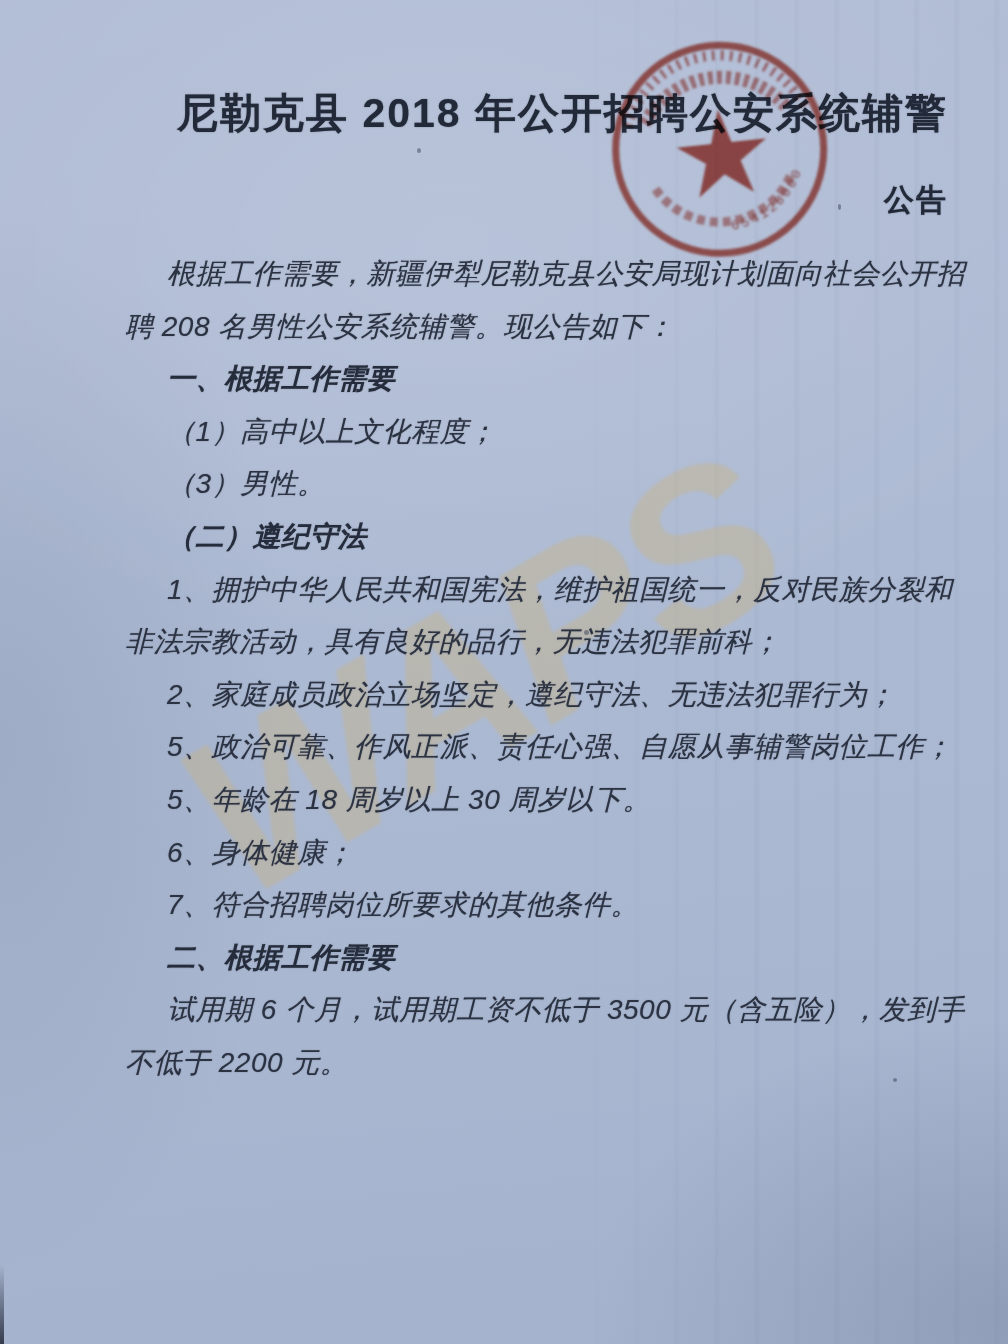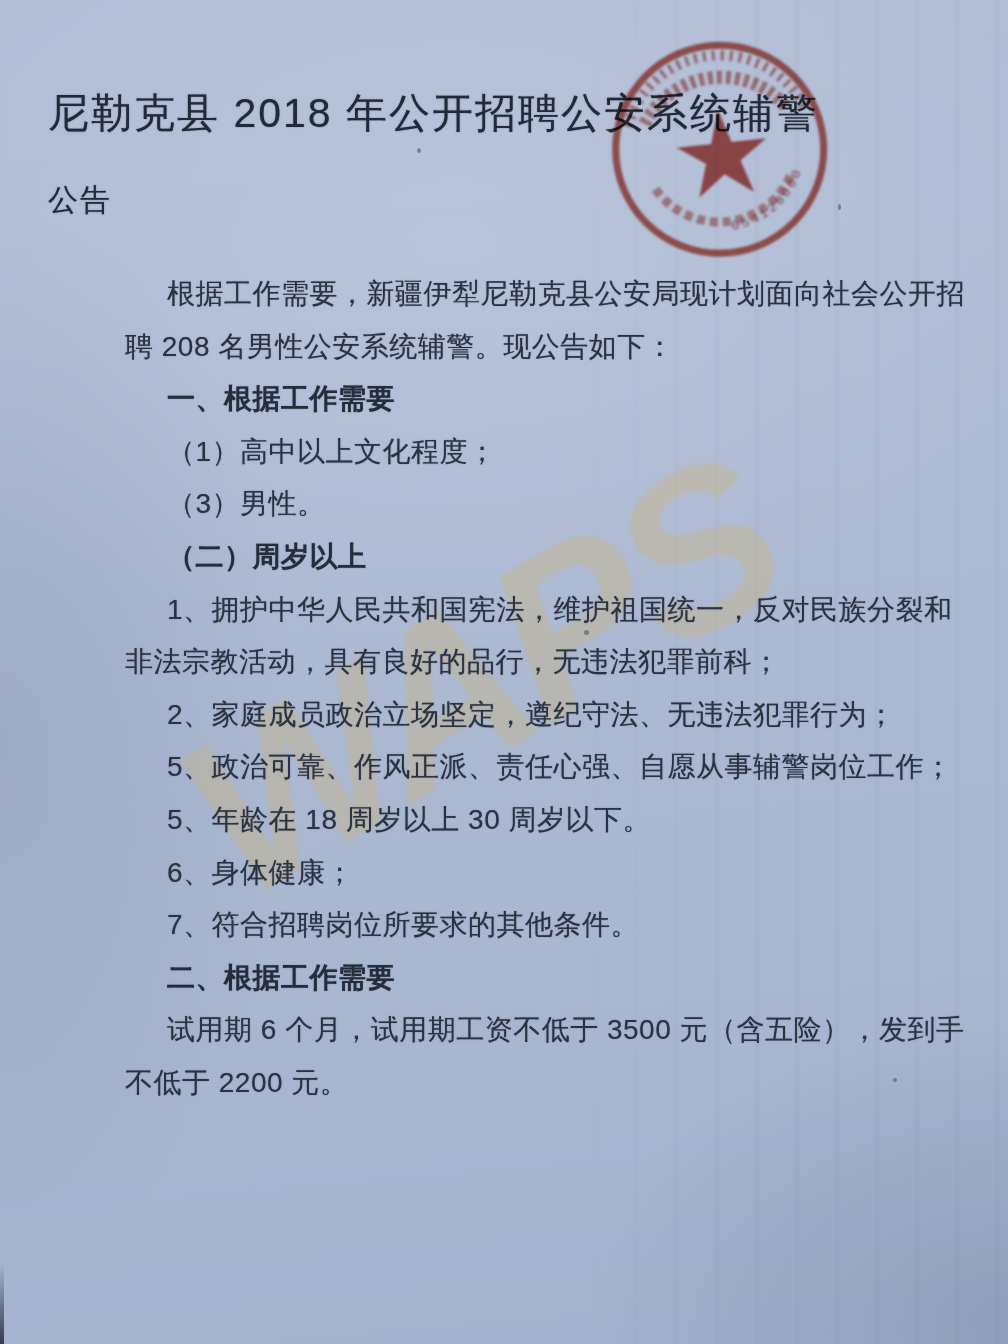--- a/index.html
+++ b/index.html
@@ -34,28 +34,28 @@
     position:absolute;left:96px;top:520px;width:770px;height:310px;
     display:flex;align-items:center;justify-content:center;
     transform:rotate(-30deg);
     font-size:225px;font-weight:700;font-style:italic;letter-spacing:-6px;
     color:rgba(199,178,129,.42);
     filter:blur(1.5px);
     pointer-events:none;user-select:none;
   }
 
   .title1,.title2{
-    position:absolute;left:48px;right:60px;text-align:left;margin:0;
-    color:#222938;font-weight:400;letter-spacing:2px;
+    position:absolute;left:65px;right:60px;text-align:right;margin:0;
+    color:#222938;font-weight:700;letter-spacing:2px;
     text-shadow:0 0 1.4px rgba(34,41,56,.55);
   }
   .title1{top:86px;font-size:41px;}
   .title2{top:180px;font-size:30px;}
 
-  .body-text{position:absolute;left:125px;right:86px;top:268px;}
+  .body-text{position:absolute;left:125px;right:86px;top:248px;font-style:italic;}
   .line{
     height:52.6px;line-height:52.6px;
     font-size:28px;color:#2b3242;letter-spacing:.5px;
     text-shadow:0 0 1.2px rgba(43,50,66,.5);
     white-space:nowrap;
   }
   .line.indent{text-indent:42px;}
   .line.bold{font-weight:700;color:#252c3b;}
 
   .seal{
@@ -102,21 +102,21 @@
       </g>
     </svg>
   </div>
 
   <div class="body-text">
     <div class="line indent">根据工作需要，新疆伊犁尼勒克县公安局现计划面向社会公开招</div>
     <div class="line">聘 208 名男性公安系统辅警。现公告如下：</div>
     <div class="line indent bold">一、根据工作需要</div>
     <div class="line indent">（1）高中以上文化程度；</div>
     <div class="line indent">（3）男性。</div>
-    <div class="line indent bold">（二）周岁以上</div>
+    <div class="line indent bold">（二）遵纪守法</div>
     <div class="line indent">1、拥护中华人民共和国宪法，维护祖国统一，反对民族分裂和</div>
     <div class="line">非法宗教活动，具有良好的品行，无违法犯罪前科；</div>
     <div class="line indent">2、家庭成员政治立场坚定，遵纪守法、无违法犯罪行为；</div>
     <div class="line indent">5、政治可靠、作风正派、责任心强、自愿从事辅警岗位工作；</div>
     <div class="line indent">5、年龄在 18 周岁以上 30 周岁以下。</div>
     <div class="line indent">6、身体健康；</div>
     <div class="line indent">7、符合招聘岗位所要求的其他条件。</div>
     <div class="line indent bold">二、根据工作需要</div>
     <div class="line indent">试用期 6 个月，试用期工资不低于 3500 元（含五险），发到手</div>
     <div class="line">不低于 2200 元。</div>

